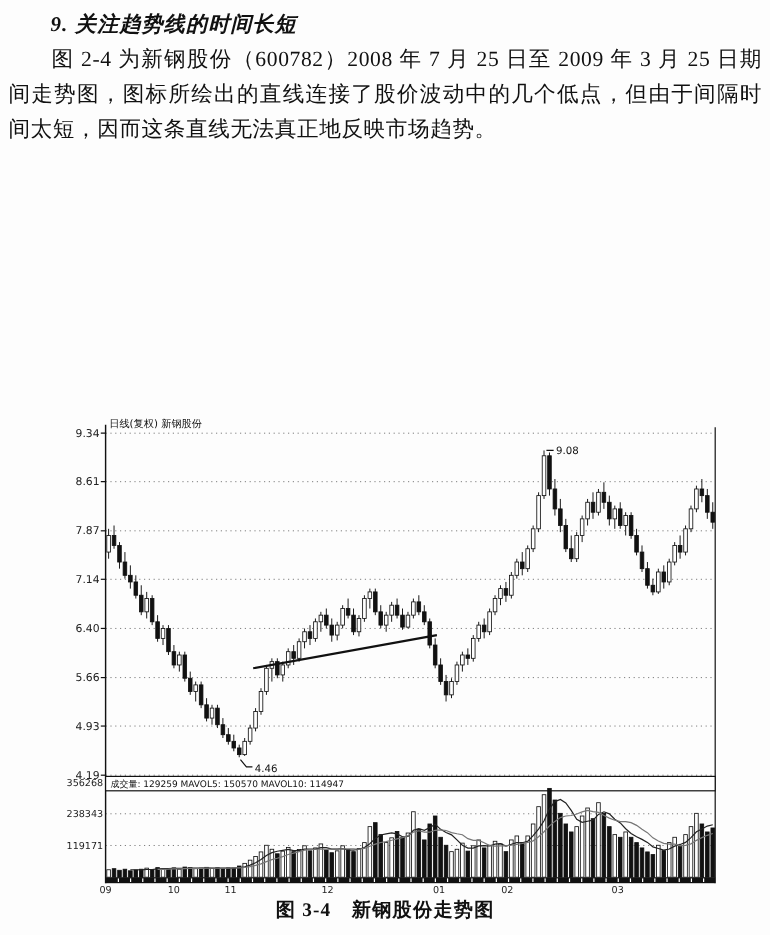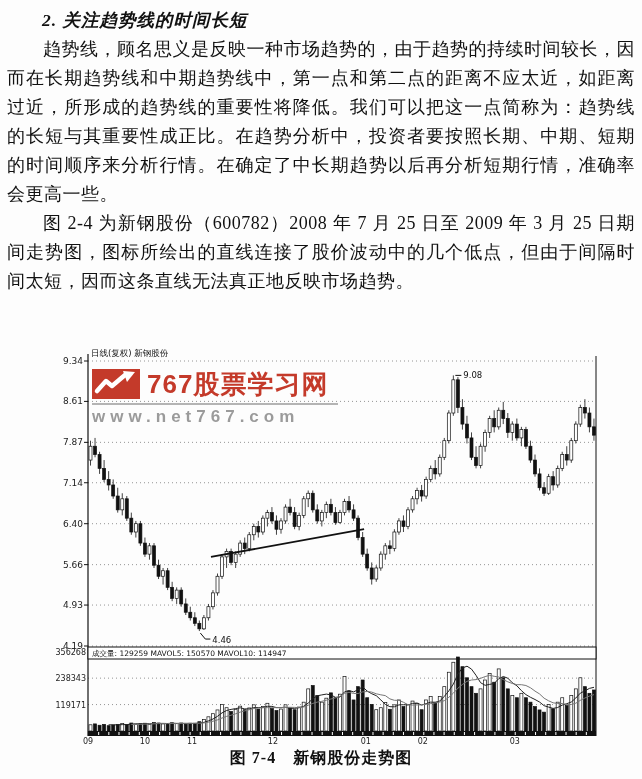--- a/index.html
+++ b/index.html
@@ -39,22 +39,21 @@
     text-align:center; font-size:16px; font-weight:bold; letter-spacing:1px;
   }
   svg text{font-family:"DejaVu Sans","Liberation Sans",sans-serif;}
 </style>
 </head>
 <body>
 
 <div class="page">
 
   <div class="doc">
-    <p class="heading">2. 关注趋势线的时间长短</p>
-    <p class="body-para">趋势线，顾名思义是反映一种市场趋势的，由于趋势的持续时间较长，因而在长期趋势线和中期趋势线中，第一点和第二点的距离不应太近，如距离过近，所形成的趋势线的重要性将降低。我们可以把这一点简称为：趋势线的长短与其重要性成正比。在趋势分析中，投资者要按照长期、中期、短期的时间顺序来分析行情。在确定了中长期趋势以后再分析短期行情，准确率会更高一些。</p>
+    <p class="heading">9. 关注趋势线的时间长短</p>
     <p class="body-para">图 2-4 为新钢股份（600782）2008 年 7 月 25 日至 2009 年 3 月 25 日期间走势图，图标所绘出的直线连接了股价波动中的几个低点，但由于间隔时间太短，因而这条直线无法真正地反映市场趋势。</p>
   </div>
 
   <div class="chart-wrap">
     <svg id="chart-svg" width="642" height="404" viewBox="0 0 642 404">
         <g>
           <line x1="88" y1="15" x2="596" y2="15" stroke="#7a7a7a" stroke-width="0.8" stroke-dasharray="1,3"></line>
           <line x1="88" y1="55.39805825242721" x2="596" y2="55.39805825242721" stroke="#7a7a7a" stroke-width="0.8" stroke-dasharray="1,3"></line>
           <line x1="88" y1="96.3495145631068" x2="596" y2="96.3495145631068" stroke="#7a7a7a" stroke-width="0.8" stroke-dasharray="1,3"></line>
           <line x1="88" y1="136.747572815534" x2="596" y2="136.747572815534" stroke="#7a7a7a" stroke-width="0.8" stroke-dasharray="1,3"></line>
@@ -494,31 +493,17 @@
         </g>
         <g>
           <line x1="210.96428571428572" y1="210.90291262135923" x2="364.10714285714283" y2="183.23300970873788" stroke="#111" stroke-width="1.8"></line>
           <line x1="455.35714285714283" y1="29.388349514563096" x2="461.35714285714283" y2="29.388349514563096" stroke="#111" stroke-width="1"></line>
           <text x="463.35714285714283" y="32.388349514563096" font-size="8.5" fill="#111">9.08</text>
           <path d="M200.35714285714286,287.05825242718447 l5,6 h5" fill="none" stroke="#111" stroke-width="1"></path>
           <text x="212.35714285714286" y="297.05825242718447" font-size="8.5" fill="#111">4.46</text>
         </g>
       </svg>
 
-    <div class="watermark">
-      <div class="wm-row">
-        <span class="wm-logo" id="wm-logo" style="background: rgb(196, 58, 42);">
-          <svg width="48" height="30" viewBox="0 0 48 30">
-            <rect x="0" y="0" width="48" height="30" fill="none"></rect>
-            <polyline points="5,22 14,12 20,17 33,6" fill="none" stroke="#ffffff" stroke-width="4.5" stroke-linecap="round" stroke-linejoin="round"></polyline>
-            <polygon points="31,2 43,3 35,13" fill="#ffffff"></polygon>
-          </svg>
-        </span>
-        <span class="wm-title" id="wm-title" style="color: rgb(196, 58, 42);">767股票学习网</span>
-      </div>
-      <div class="wm-rule"></div>
-      <div class="wm-url" style="color: rgb(155, 155, 155);">www.net767.com</div>
-    </div>
   </div>
 
-  <div class="caption">图 7-4　新钢股份走势图</div>
+  <div class="caption">图 3-4　新钢股份走势图</div>
 
 </div>
 
 </body></html>

